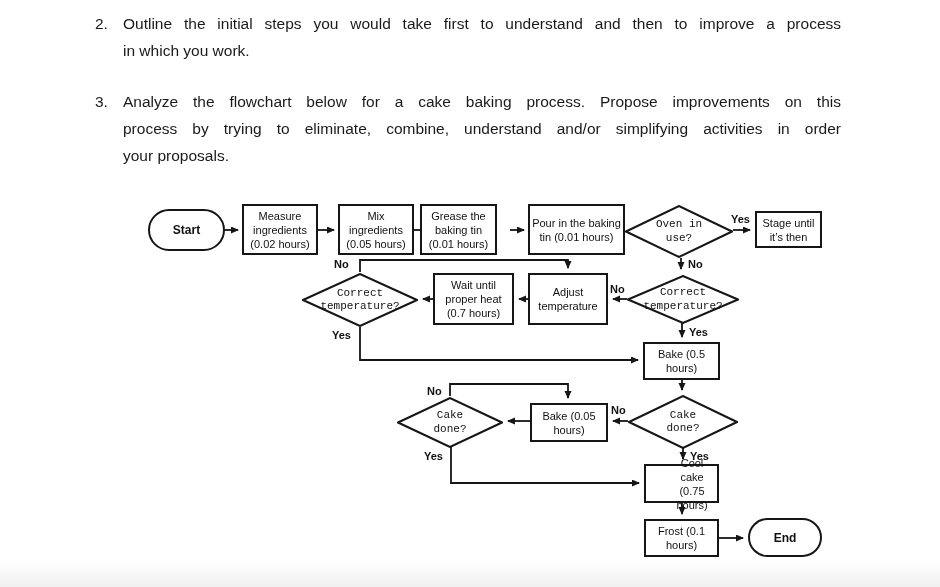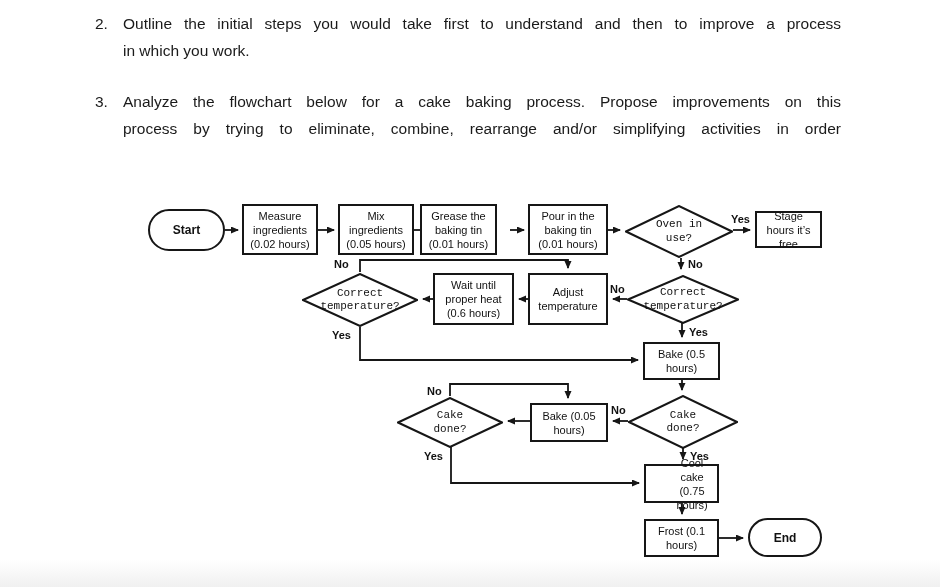--- a/index.html
+++ b/index.html
@@ -45,21 +45,22 @@
 
 <span class="qnum" style="left:95px;top:10px;">2.</span>
 <div class="qblock" style="top:10px;">
   <span class="jline">Outline the initial steps you would take first to understand and then to improve a process</span>
   <span class="jline last">in which you work.</span>
 </div>
 
 <span class="qnum" style="left:95px;top:88px;">3.</span>
 <div class="qblock" style="top:88px;">
   <span class="jline">Analyze the flowchart below for a cake baking process. Propose improvements on this</span>
-  <span class="jline">process by trying to eliminate, combine, rearrange and/or simplifying activities in order</span>
+  <span class="jline">process by trying to eliminate, combine, understand and/or simplifying activities in order</span>
+  <span class="jline last">your proposals.</span>
 </div>
 
 <svg id="connectors" width="940" height="587">
   <defs>
     <marker id="arr" markerWidth="9" markerHeight="8" refX="7" refY="3.5" orient="auto" markerUnits="userSpaceOnUse">
       <path d="M0,0 L8,3.5 L0,7 Z" fill="#161616"></path>
     </marker>
   </defs>
   <g stroke="#161616" stroke-width="1.8" fill="none">
     <path d="M225,230 H238" marker-end="url(#arr)"></path>
@@ -87,39 +88,39 @@
 </svg>
 
 <div class="fc-node fc-terminator" style="left:148px;top:209px;width:77px;height:42px;border-radius:21px;">Start</div>
 
 <div class="fc-node fc-process" style="left:242px;top:204px;width:76px;height:51px;">Measure ingredients (0.02 hours)</div>
 
 <div class="fc-node fc-process" style="left:338px;top:204px;width:76px;height:51px;">Mix ingredients (0.05 hours)</div>
 
 <div class="fc-node fc-process" style="left:420px;top:204px;width:77px;height:51px;">Grease the baking tin (0.01 hours)</div>
 
-<div class="fc-node fc-process" style="left:528px;top:204px;width:80px;height:51px;">Pour in the baking tin (0.01 hours)</div>
+<div class="fc-node fc-process" style="left:528px;top:204px;width:97px;height:51px;">Pour in the baking tin (0.01 hours)</div>
 
 <div class="fc-node fc-diamond" style="left:625px;top:205px;width:108px;height:53px;">
   <svg width="108" height="53">
     <polygon points="1,26.5 54,1 107,26.5 54,52" fill="#ffffff" stroke="#161616" stroke-width="2"></polygon>
   </svg>
   <div class="dlabel" style="width:62px;">Oven in use?</div>
 </div>
 
-<div class="fc-node fc-process" style="left:755px;top:211px;width:67px;height:37px;">Stage hours it’s free</div>
+<div class="fc-node fc-process" style="left:755px;top:211px;width:67px;height:37px;">Stage until it’s then</div>
 
 <div class="fc-node fc-diamond" style="left:302px;top:273px;width:116px;height:54px;">
   <svg width="116" height="54">
     <polygon points="1,27 58,1 115,27 58,53" fill="#ffffff" stroke="#161616" stroke-width="2"></polygon>
   </svg>
   <div class="dlabel" style="width:100px;">Correct temperature?</div>
 </div>
 
-<div class="fc-node fc-process" style="left:433px;top:273px;width:81px;height:52px;">Wait until proper heat (0.6 hours)</div>
+<div class="fc-node fc-process" style="left:433px;top:273px;width:81px;height:52px;">Wait until proper heat (0.7 hours)</div>
 
 <div class="fc-node fc-process" style="left:528px;top:273px;width:80px;height:52px;">Adjust temperature</div>
 
 <div class="fc-node fc-diamond" style="left:627px;top:275px;width:112px;height:49px;">
   <svg width="112" height="49">
     <polygon points="1,24.5 56,1 111,24.5 56,48" fill="#ffffff" stroke="#161616" stroke-width="2"></polygon>
   </svg>
   <div class="dlabel" style="width:100px;">Correct temperature?</div>
 </div>
 

